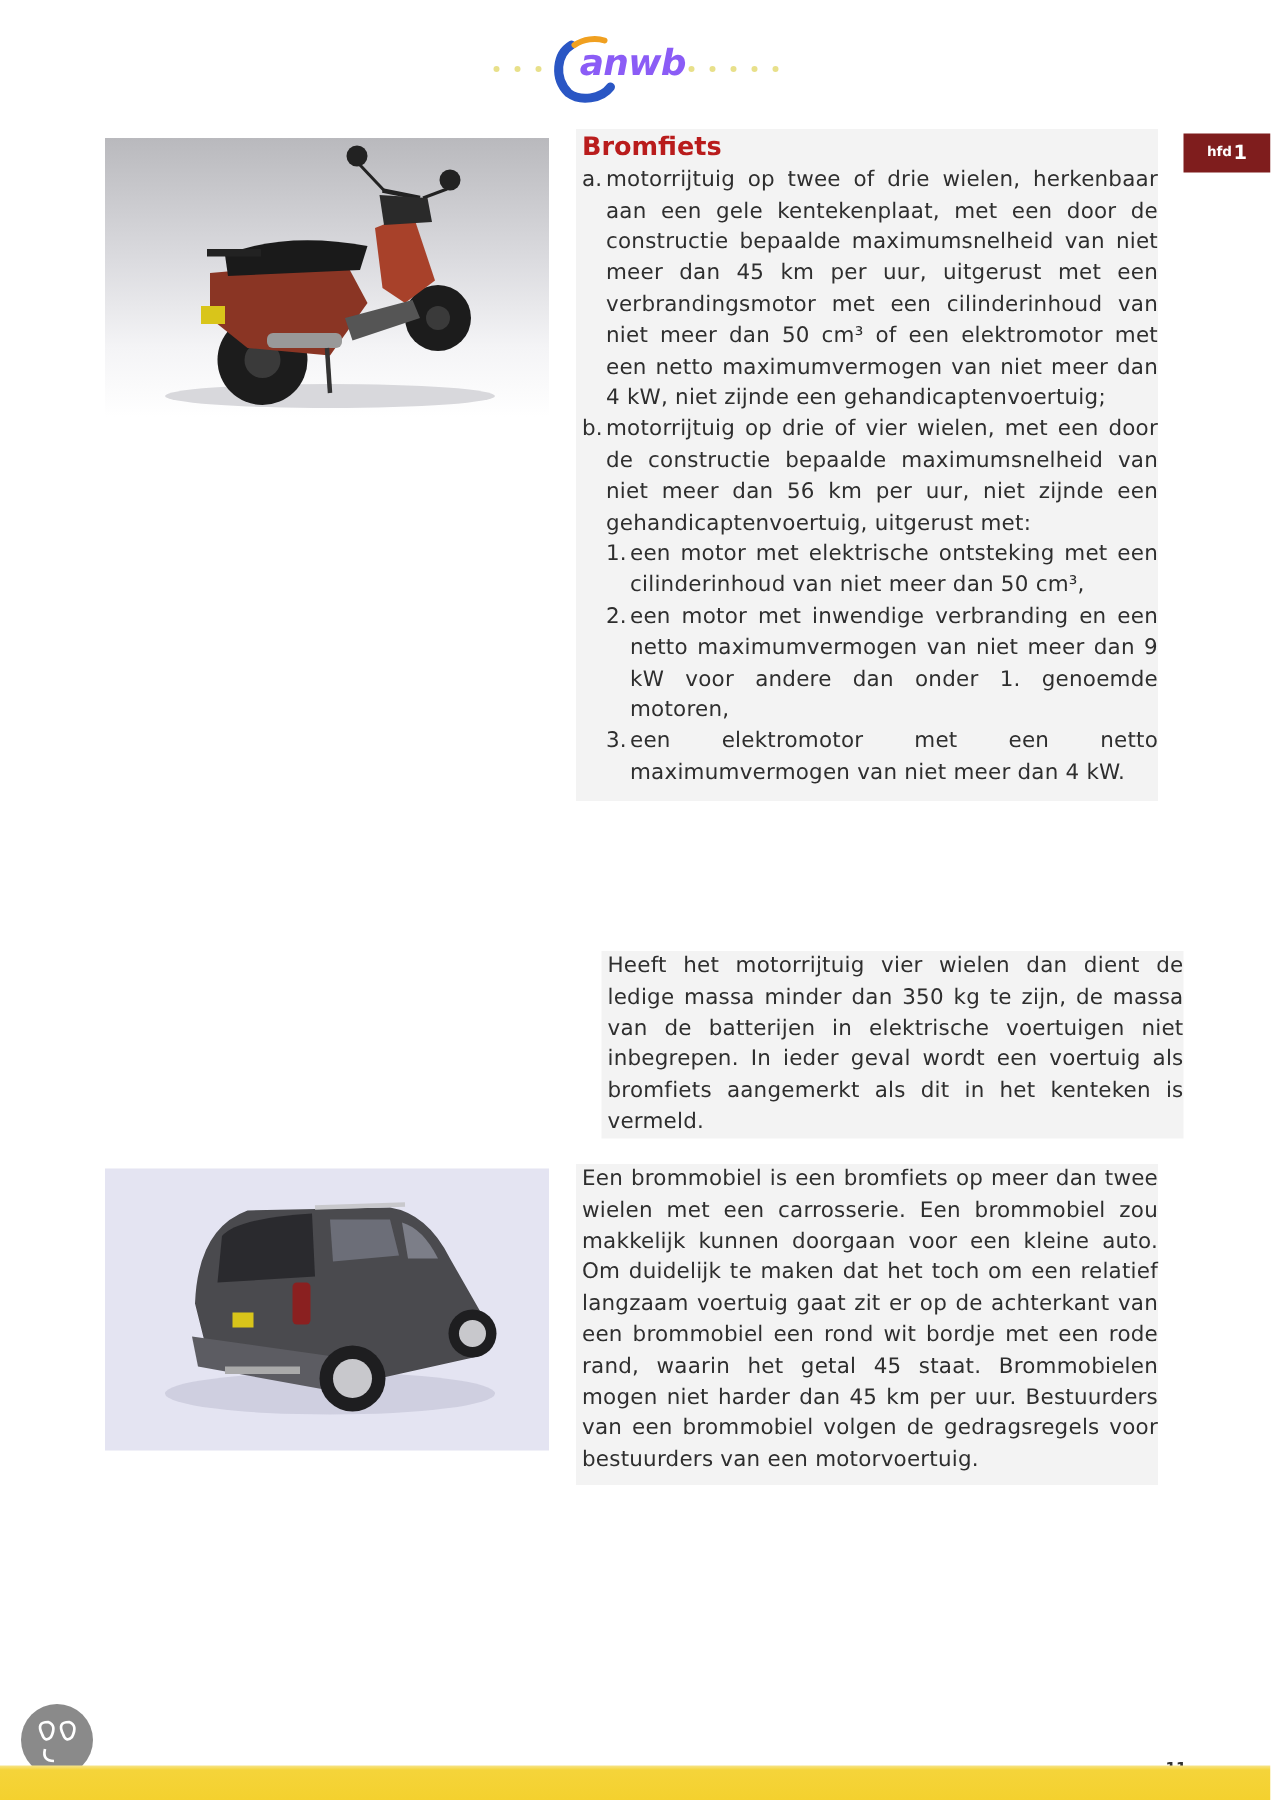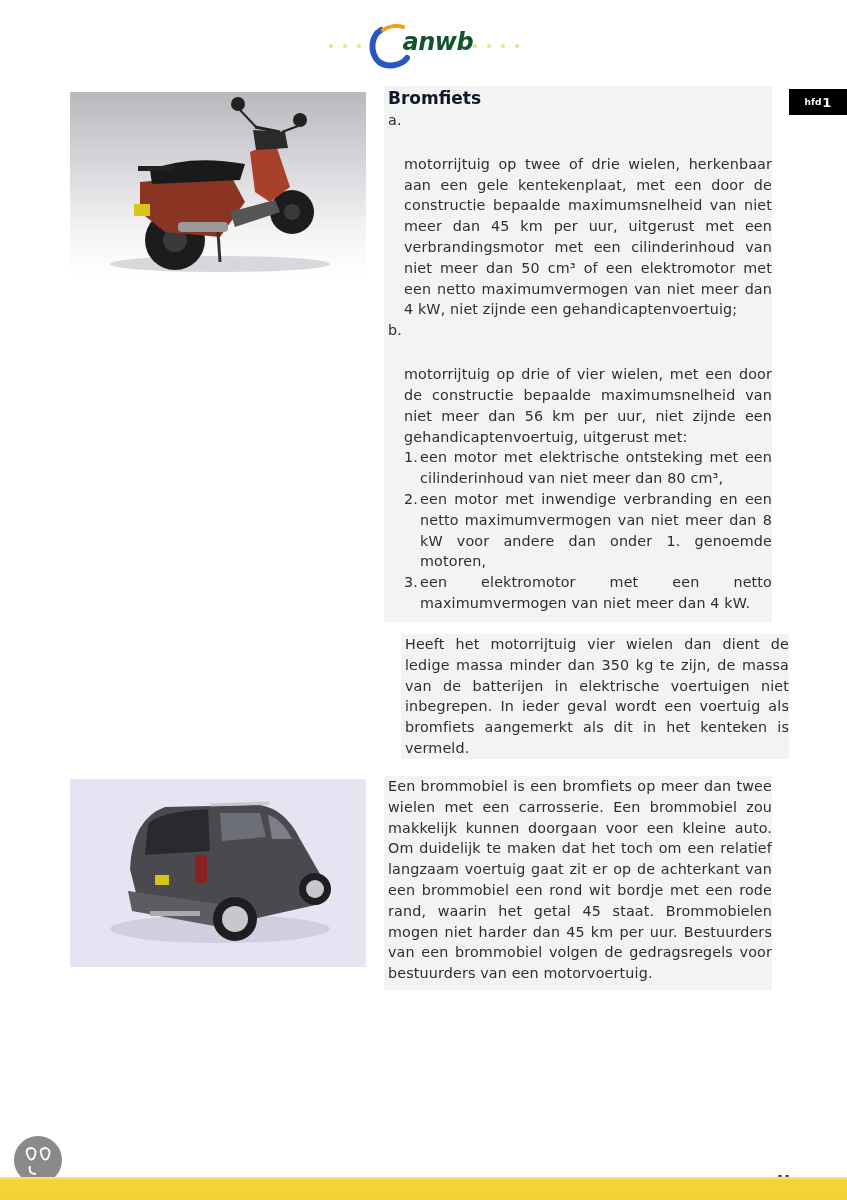--- a/index.html
+++ b/index.html
@@ -16,26 +16,26 @@
   }
   .dots { display: flex; gap: 10px; align-items: center; margin: 0 6px; }
   .dot { width: 4px; height: 4px; border-radius: 50%; background: #e8e08a; }
   .logo {
     position: relative; width: 86px; height: 48px;
   }
   .logo svg { width: 86px; height: 48px; display: block; }
   .logo-text {
     position: absolute; left: 20px; top: 6px;
     font-family: "DejaVu Sans", sans-serif; font-style: italic; font-weight: bold;
-    font-size: 24px; color: #14532d; letter-spacing: -0.5px; margin-left: 16px;
+    font-size: 24px; color: #8b5cf6; letter-spacing: -0.5px;
   }
   
   .chapter-tab {
     position: absolute; right: 0; top: 89px; width: 58px; height: 26px;
-    background: #000000; color: #fff; display: flex; align-items: center;
+    background: #7f1d1d; color: #fff; display: flex; align-items: center;
     justify-content: center; font-size: 9px; font-weight: bold;
   }
   .chapter-tab .big { font-size: 13px; margin-left: 1px; }
 
   
   .photo {
     position: absolute; left: 70px; width: 296px; height: 186px; overflow: hidden;
   }
   .photo-scooter { top: 92px; background: linear-gradient(#b9b9bd 0%, #dcdce0 45%, #f4f4f6 75%, #ffffff 100%); }
   .photo-car { top: 779px; background: #e4e4f2; height: 188px; }
@@ -45,26 +45,26 @@
   .col {
     position: absolute; left: 384px; width: 388px;
     background: #f3f3f3;
     font-size: 14.3px; line-height: 20.8px; letter-spacing: 0.15px;
     color: #2e2e2e;
   }
   .col-a { top: 86px; padding: 2px 0 8px 0; }
   .col-b { top: 634px; padding: 0; margin-left: 17px; }
   .col-c { top: 776px; padding: 0 0 6px 0; }
   h2 {
-    margin: 0 0 1px 4px; font-size: 17px; font-weight: bold; color: #0f172a;
+    margin: 0 0 1px 4px; font-size: 17px; font-weight: bold; color: #b91c1c;
     letter-spacing: 0;
   }
   .item { display: flex; text-align: justify; }
   .item .mark { width: 16px; flex-shrink: 0; padding-left: 4px; }
-  .item .txt { flex: 1; margin-top: 44px; }
+  .item .txt { flex: 1; }
   .sub { display: flex; margin-left: 20px; text-align: justify; }
   .sub .mark { width: 16px; flex-shrink: 0; }
   .sub .txt { flex: 1; }
   p.para { margin: 0; padding-left: 4px; text-align: justify; }
 
   
   .footer-line {
     position: absolute; top: 1177px; left: 0; width: 847px; height: 23px;
     background: linear-gradient(#f6e48a 0, #f5d43a 3px, #f4d12e 100%);
   }
@@ -150,25 +150,25 @@
   <div class="item">
     <span class="mark">a.</span>
     <span class="txt">motorrijtuig op twee of drie wielen, herkenbaar aan een gele kentekenplaat, met een door de constructie bepaalde maximumsnelheid van niet meer dan 45 km per uur, uitgerust met een verbrandingsmotor met een cilinderinhoud van niet meer dan 50 cm³ of een elektromotor met een netto maximumvermogen van niet meer dan 4 kW, niet zijnde een gehandicaptenvoertuig;</span>
   </div>
   <div class="item">
     <span class="mark">b.</span>
     <span class="txt">motorrijtuig op drie of vier wielen, met een door de constructie bepaalde maximumsnelheid van niet meer dan 56 km per uur, niet zijnde een gehandicaptenvoertuig, uitgerust met:</span>
   </div>
   <div class="sub">
     <span class="mark">1.</span>
-    <span class="txt">een motor met elektrische ontsteking met een cilinderinhoud van niet meer dan 80 cm³,</span>
+    <span class="txt">een motor met elektrische ontsteking met een cilinderinhoud van niet meer dan 50 cm³,</span>
   </div>
   <div class="sub">
     <span class="mark">2.</span>
-    <span class="txt">een motor met inwendige verbranding en een netto maximumvermogen van niet meer dan 8 kW voor andere dan onder 1. genoemde motoren,</span>
+    <span class="txt">een motor met inwendige verbranding en een netto maximumvermogen van niet meer dan 9 kW voor andere dan onder 1. genoemde motoren,</span>
   </div>
   <div class="sub">
     <span class="mark">3.</span>
     <span class="txt">een elektromotor met een netto maximumvermogen van niet meer dan 4 kW.</span>
   </div>
 </div>
 
 <div class="col col-b">
   <p class="para">Heeft het motorrijtuig vier wielen dan dient de ledige massa minder dan 350 kg te zijn, de massa van de batterijen in elektrische voertuigen niet inbegrepen. In ieder geval wordt een voertuig als bromfiets aangemerkt als dit in het kenteken is vermeld.</p>
 </div>

